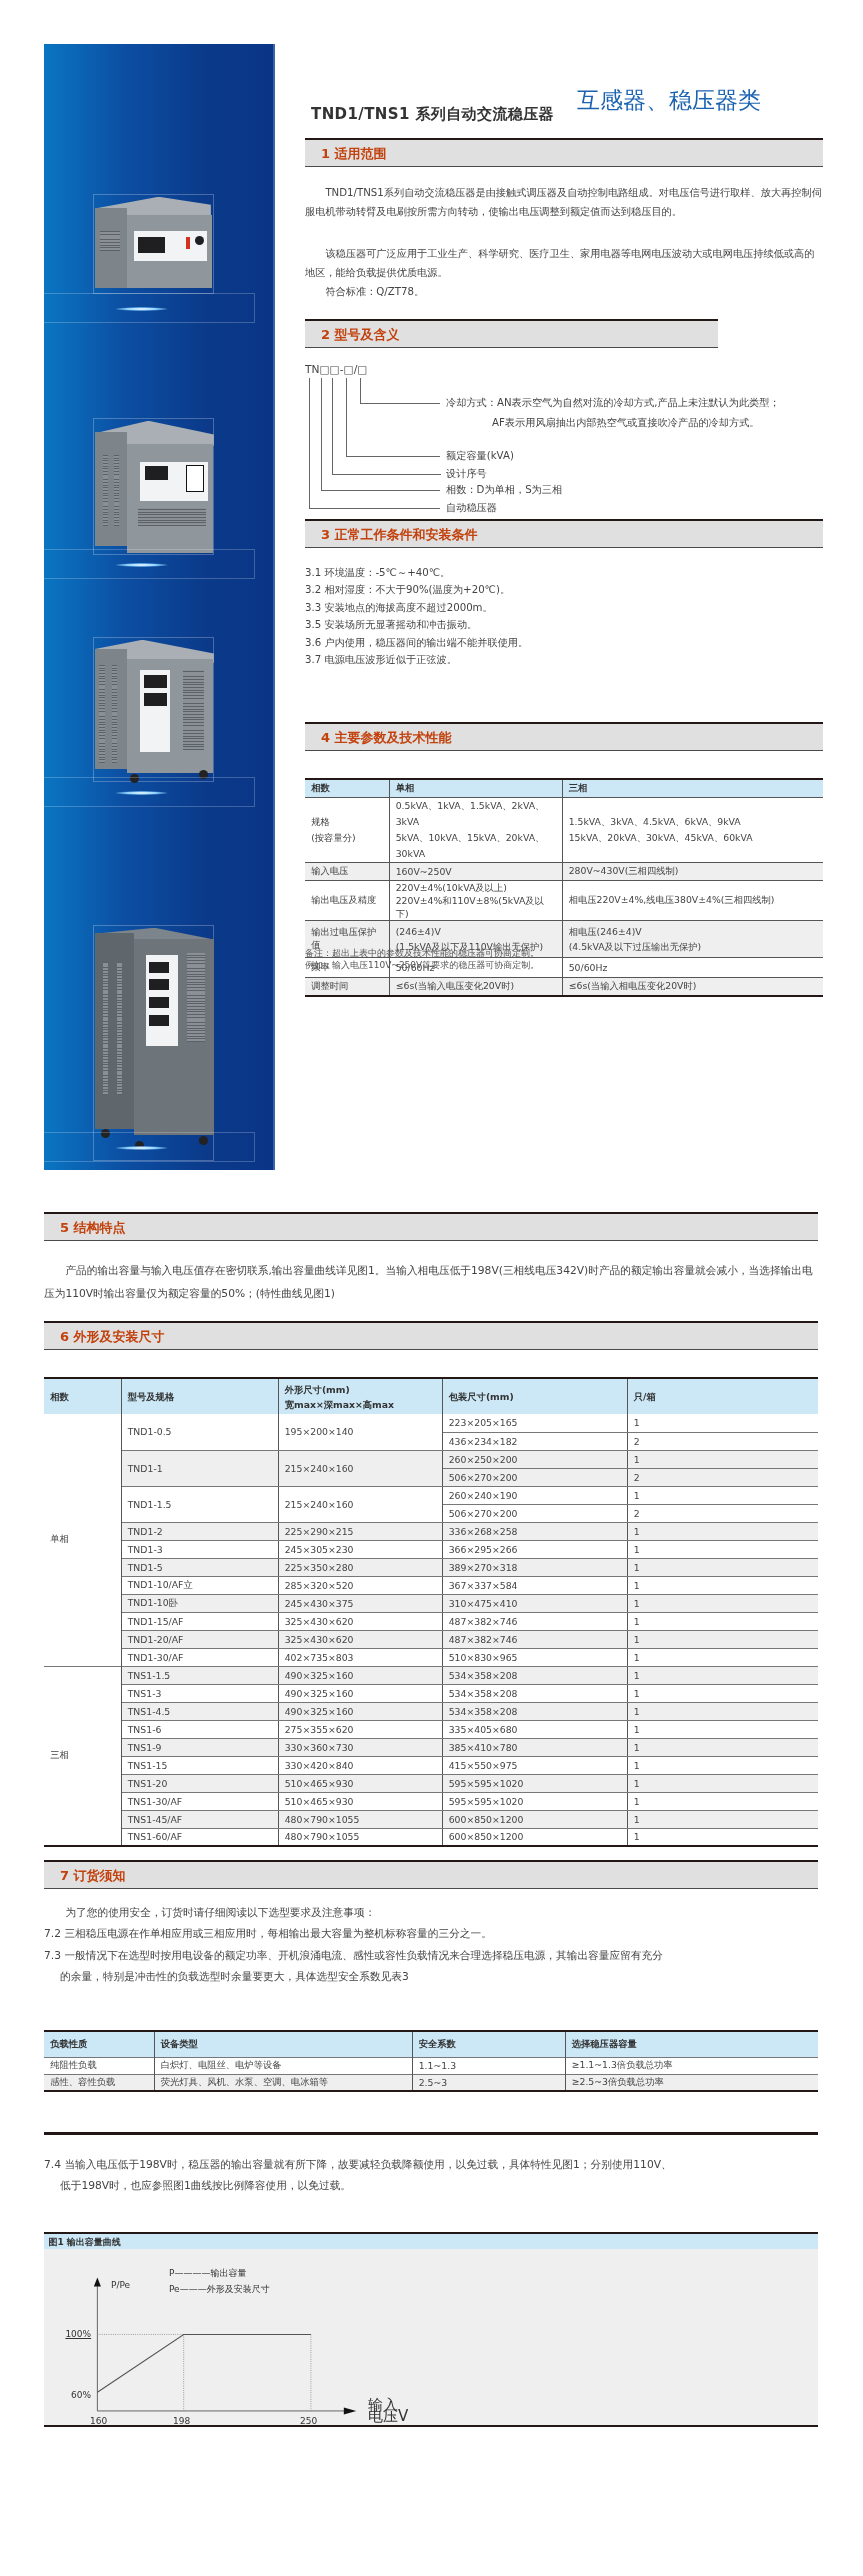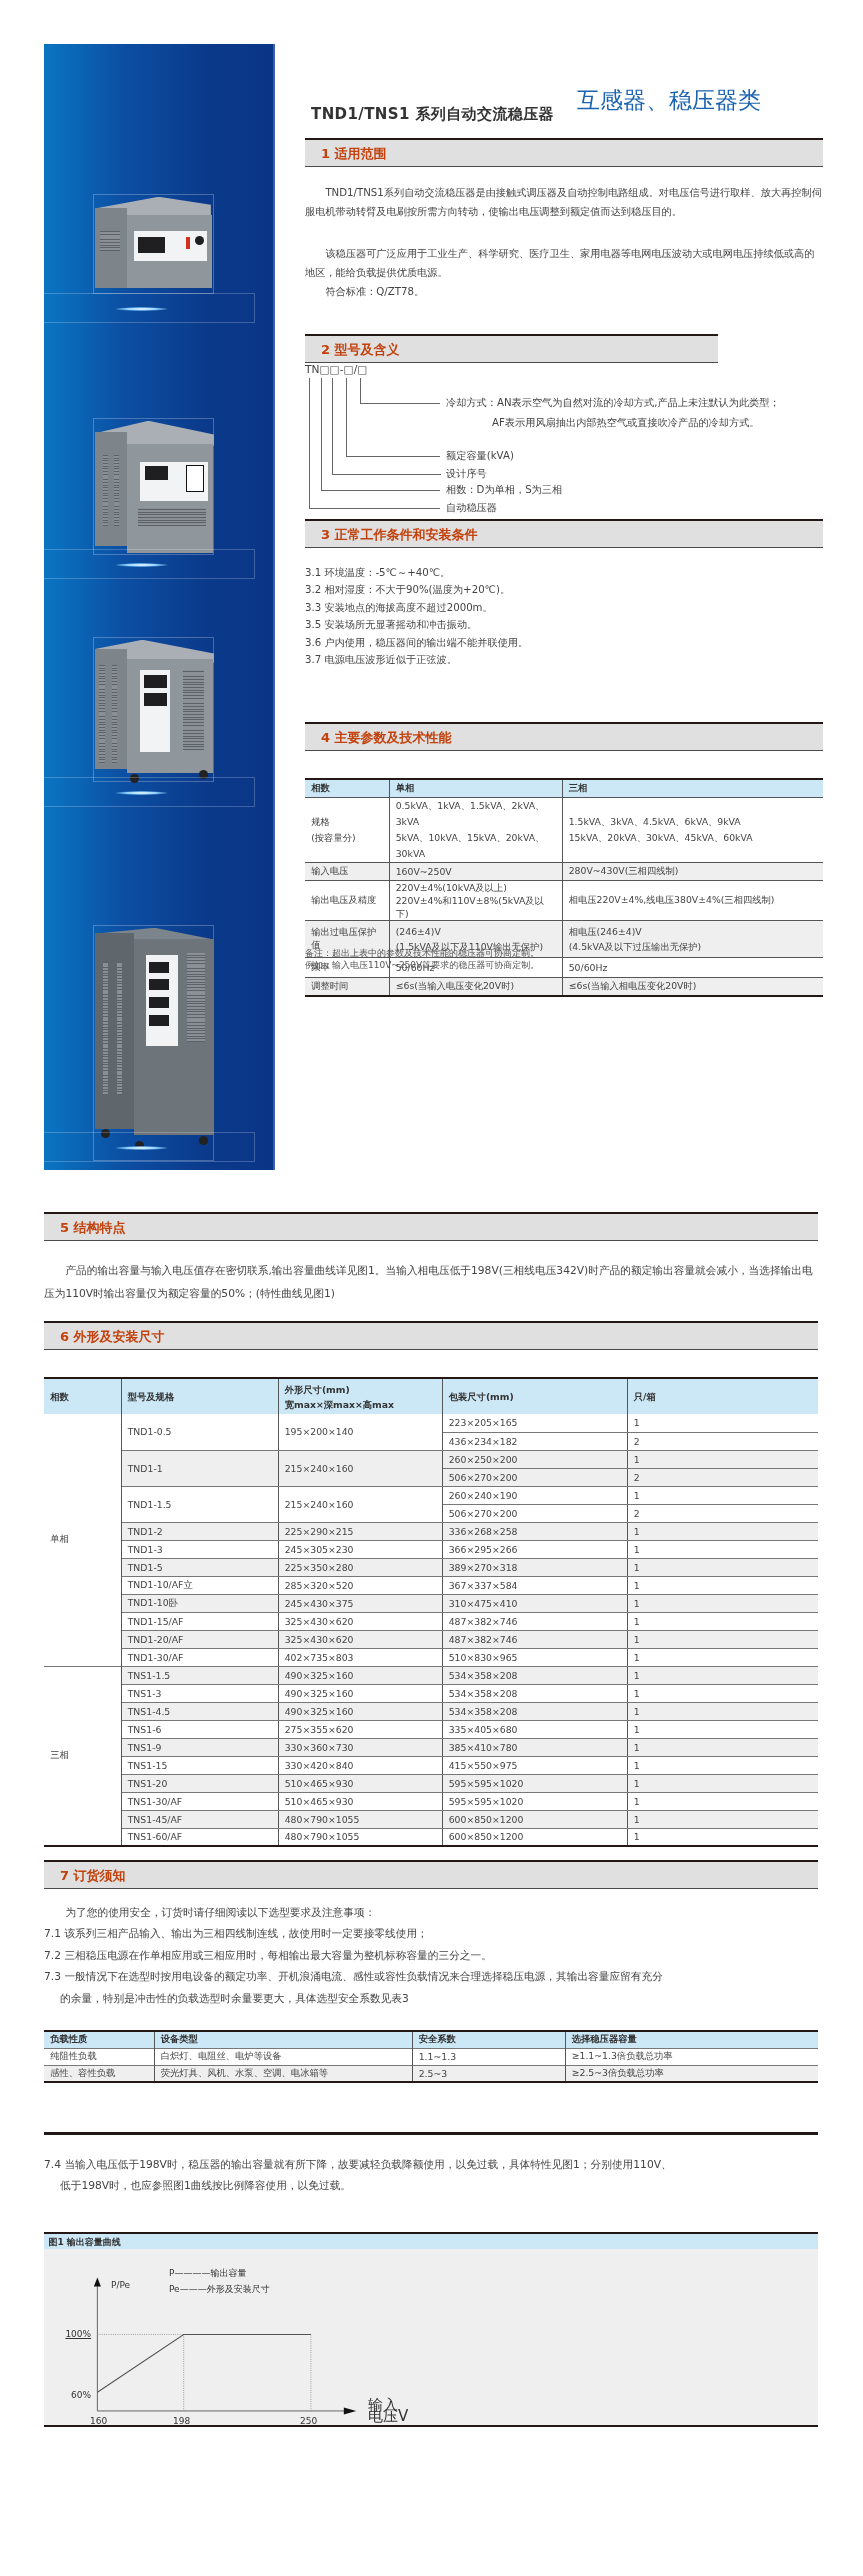--- a/index.html
+++ b/index.html
@@ -52,21 +52,21 @@
 
   .tbldim { left: 44px; top: 1377px; width: 774px; border-top: 2.7px solid #231815; border-bottom: 2.7px solid #231815; }
   .tbldim th { height: 36px; line-height: 15px; border-right: 0.9px solid #555; }
   .tbldim th:last-child { border-right: none; }
   .tbldim td { height: 18px; border-right: 0.9px solid #555; border-bottom: 0.9px solid #777; }
   .tbldim td:last-child { border-right: none; }
   .tbldim td.phase { border-bottom: none; background: #fff; }
   .tbldim tr.alt td:not(.phase) { background: #efefef; }
 
   .tblsafe { left: 44px; top: 2030px; width: 774px; border-top: 2.7px solid #231815; border-bottom: 2.7px solid #231815; }
-  .tblsafe th { height: 17px; border-right: 0.9px solid #555; }
+  .tblsafe th { height: 26px; border-right: 0.9px solid #555; }
   .tblsafe td { height: 17px; border-right: 0.9px solid #555; border-top: 0.9px solid #777; }
   .tblsafe th:last-child, .tblsafe td:last-child { border-right: none; }
   .tblsafe tr.alt td { background: #efefef; }
 
   .divider { position: absolute; left: 44px; width: 774px; height: 2.7px; background: #231815; }
 
   
   .fig-head { position: absolute; left: 44px; top: 2232px; width: 774px; height: 18px; background: #cce8f7; border-top: 2.7px solid #231815; border-bottom: 0.9px solid #555; }
   .fig-head span { position: absolute; left: 4.4px; top: 1.8px; font-size: 9px; font-weight: bold; color: #333; }
   .fig-body { position: absolute; left: 44px; top: 2249px; width: 774px; height: 178px; background: #efefef; border-bottom: 2.7px solid #231815; }
@@ -148,21 +148,21 @@
 <div class="main-title">TND1/TNS1 系列自动交流稳压器</div>
 <div class="category">互感器、稳压器类</div>
 
 <div class="sec-header" style="left:305px;top:138px;width:518px;">
   <span>1 适用范围</span>
 </div>
 <div class="para indent" style="left:305px;top:184px;width:518px;">TND1/TNS1系列自动交流稳压器是由接触式调压器及自动控制电路组成。对电压信号进行取样、放大再控制伺服电机带动转臂及电刷按所需方向转动，使输出电压调整到额定值而达到稳压目的。</div>
 <div class="para indent" style="left:305px;top:245px;width:518px;">该稳压器可广泛应用于工业生产、科学研究、医疗卫生、家用电器等电网电压波动大或电网电压持续低或高的地区，能给负载提供优质电源。</div>
 <div class="para indent" style="left:305px;top:283px;width:518px;">符合标准：Q/ZT78。</div>
 
-<div class="sec-header" style="left:305px;top:334px;width:413px;text-decoration:underline;">
+<div class="sec-header" style="left:305px;top:319px;width:413px;text-decoration:underline;">
   <span>2 型号及含义</span>
 </div>
 <div class="diag">
   <div class="code">TN□□-□/□</div>
 
   <div class="vline" style="left:4.4px;top:15px;height:130px;"></div>
   <div class="vline" style="left:16px;top:15px;height:112px;"></div>
   <div class="vline" style="left:27px;top:15px;height:96px;"></div>
   <div class="vline" style="left:41px;top:15px;height:78px;"></div>
   <div class="vline" style="left:55px;top:15px;height:25px;"></div>
@@ -420,21 +420,20 @@
         <td>1</td>
       </tr>
     </tbody>
 </table>
 
 <div class="sec-header" style="left:44px;top:1860px;width:774px;">
   <span>7 订货须知</span>
 </div>
 <div class="para" style="left:44px;top:1902px;width:774px;line-height:21.4px;font-size:10.7px;">
   <div class="indent">为了您的使用安全，订货时请仔细阅读以下选型要求及注意事项：</div>
-  <div>7.1 该系列三相产品输入、输出为三相四线制连线，故使用时一定要接零线使用；</div>
   <div>7.2 三相稳压电源在作单相应用或三相应用时，每相输出最大容量为整机标称容量的三分之一。</div>
   <div>7.3 一般情况下在选型时按用电设备的额定功率、开机浪涌电流、感性或容性负载情况来合理选择稳压电源，其输出容量应留有充分</div>
   <div style="padding-left:16px;">的余量，特别是冲击性的负载选型时余量要更大，具体选型安全系数见表3</div>
 </div>
 <table class="tblsafe">
   <colgroup>
       <col style="width:110px">
       <col style="width:258px">
       <col style="width:153px">
       <col>

